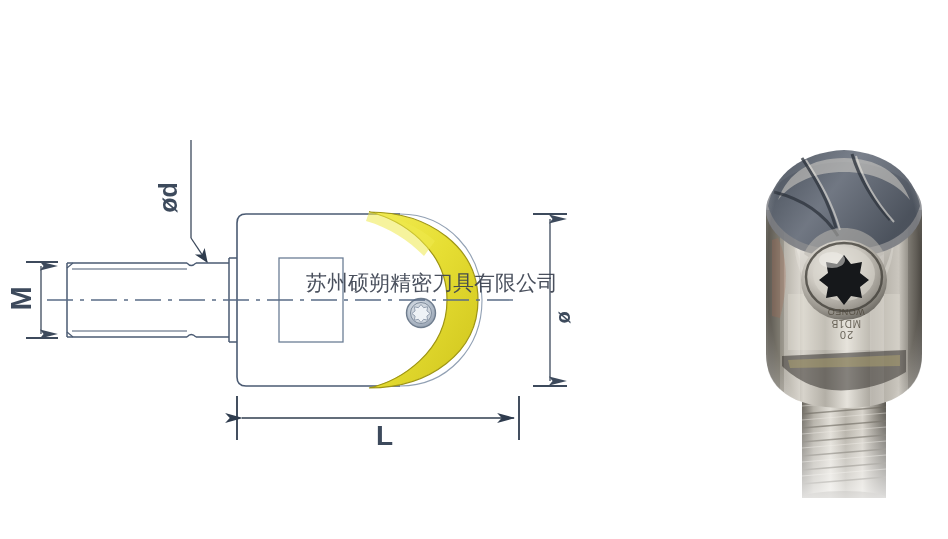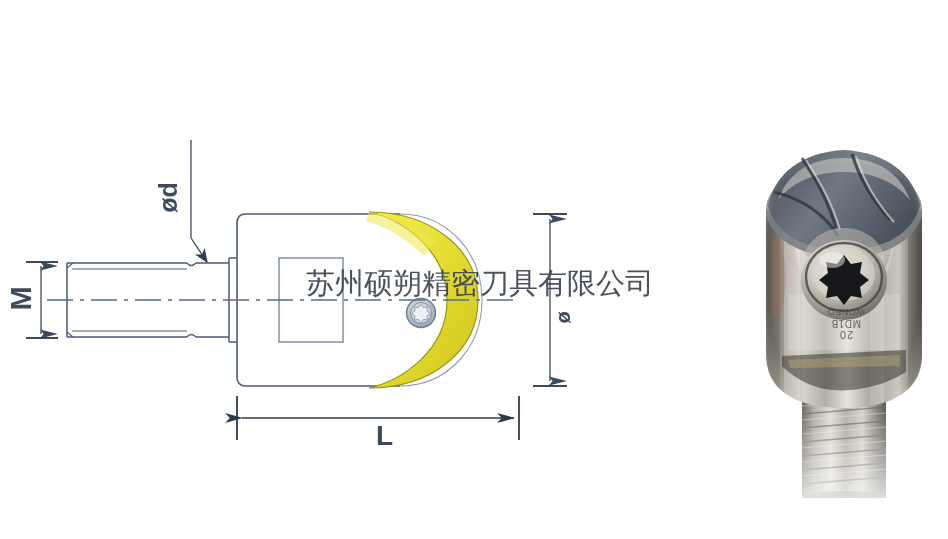--- a/index.html
+++ b/index.html
@@ -9,21 +9,21 @@
   #stage{position:absolute;left:0;top:0;width:948px;height:539px;background:#fff;}
 
   
   #drawing{position:absolute;left:0;top:0;width:620px;height:539px;}
   #drawing svg{position:absolute;left:0;top:0;}
 
   
   #watermark{
     position:absolute;left:306px;top:268px;
     font-family:"DejaVu Sans",sans-serif;
-    font-size:29px;line-height:30px;
+    font-size:21px;line-height:30px;
     color:#3b4250;white-space:nowrap;
     letter-spacing:0px;
     opacity:.92;
     pointer-events:none;
   }
 
   
   .dimlabel{position:absolute;color:#3d4a5c;font-family:"Liberation Sans",sans-serif;
             font-weight:bold;}
   #lbl-M{left:9px;top:282px;font-size:29px;transform:rotate(-90deg);transform-origin:center center;}

